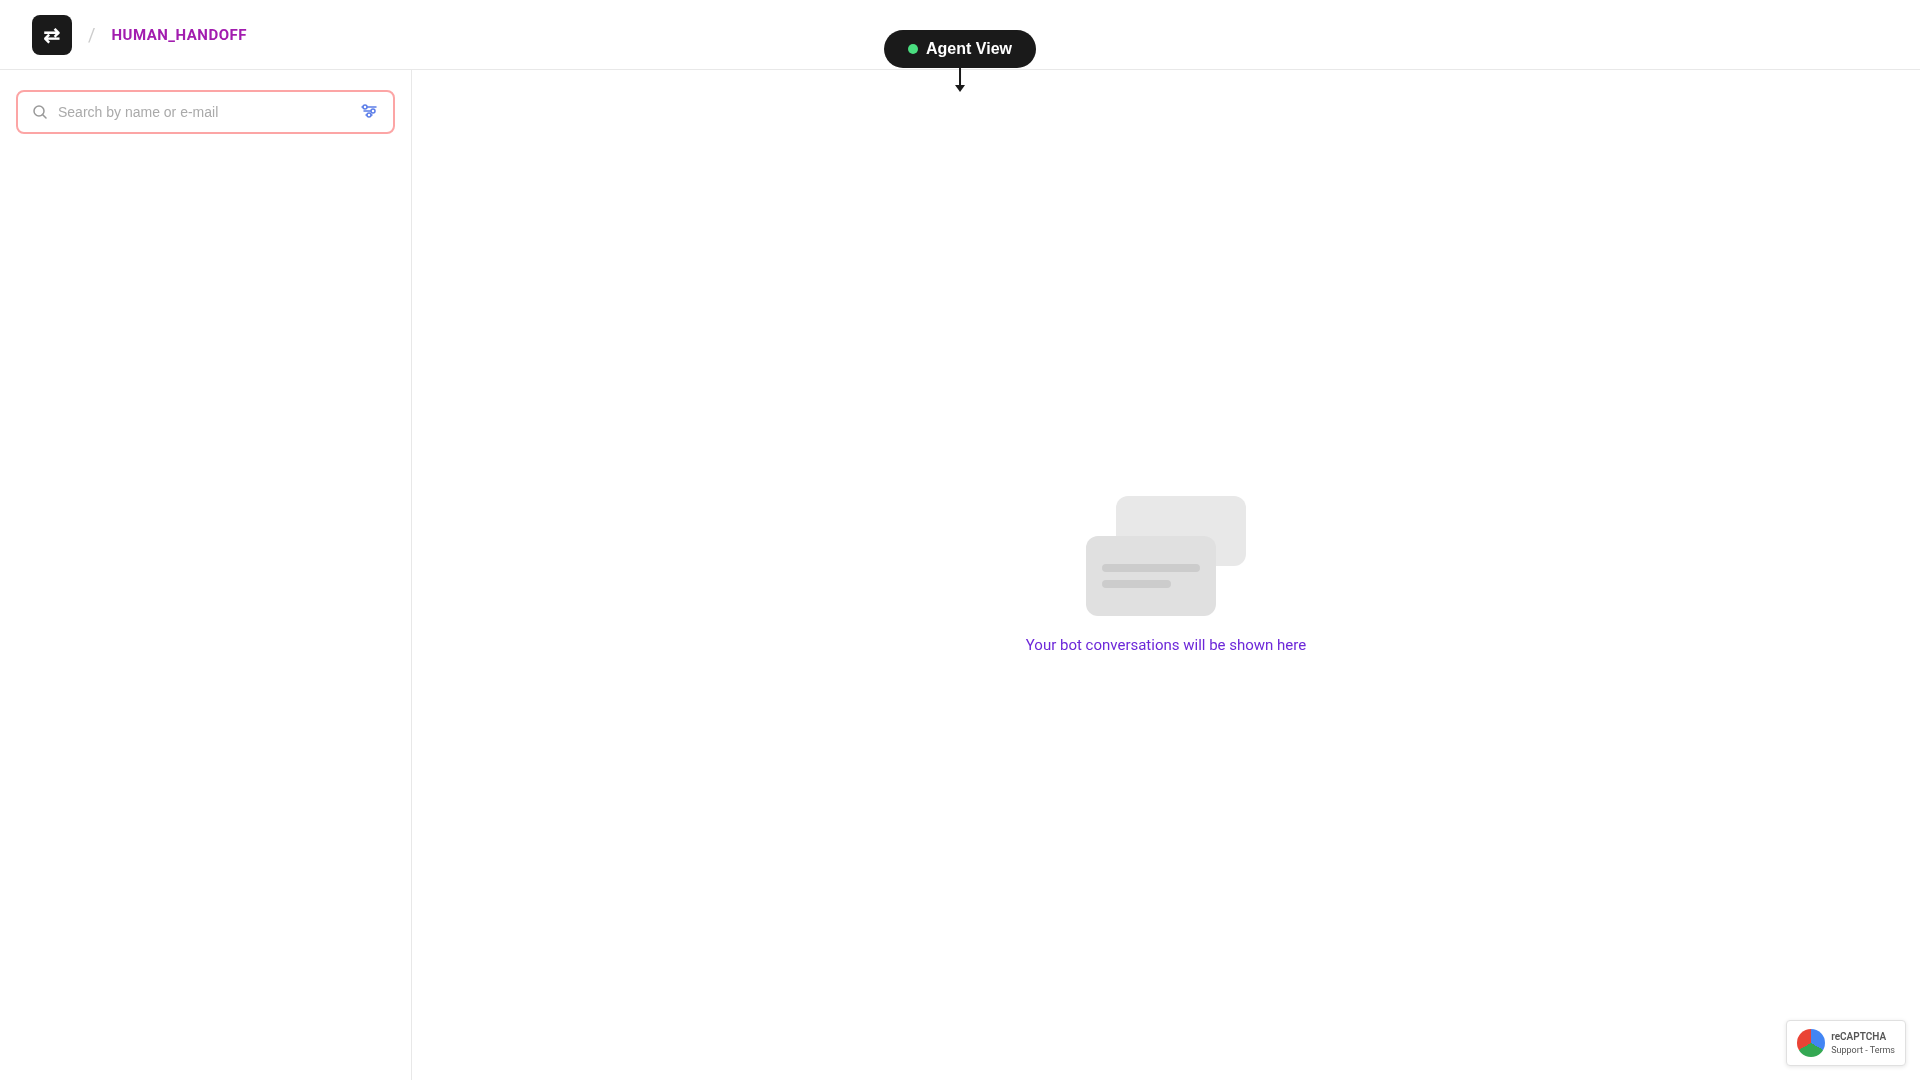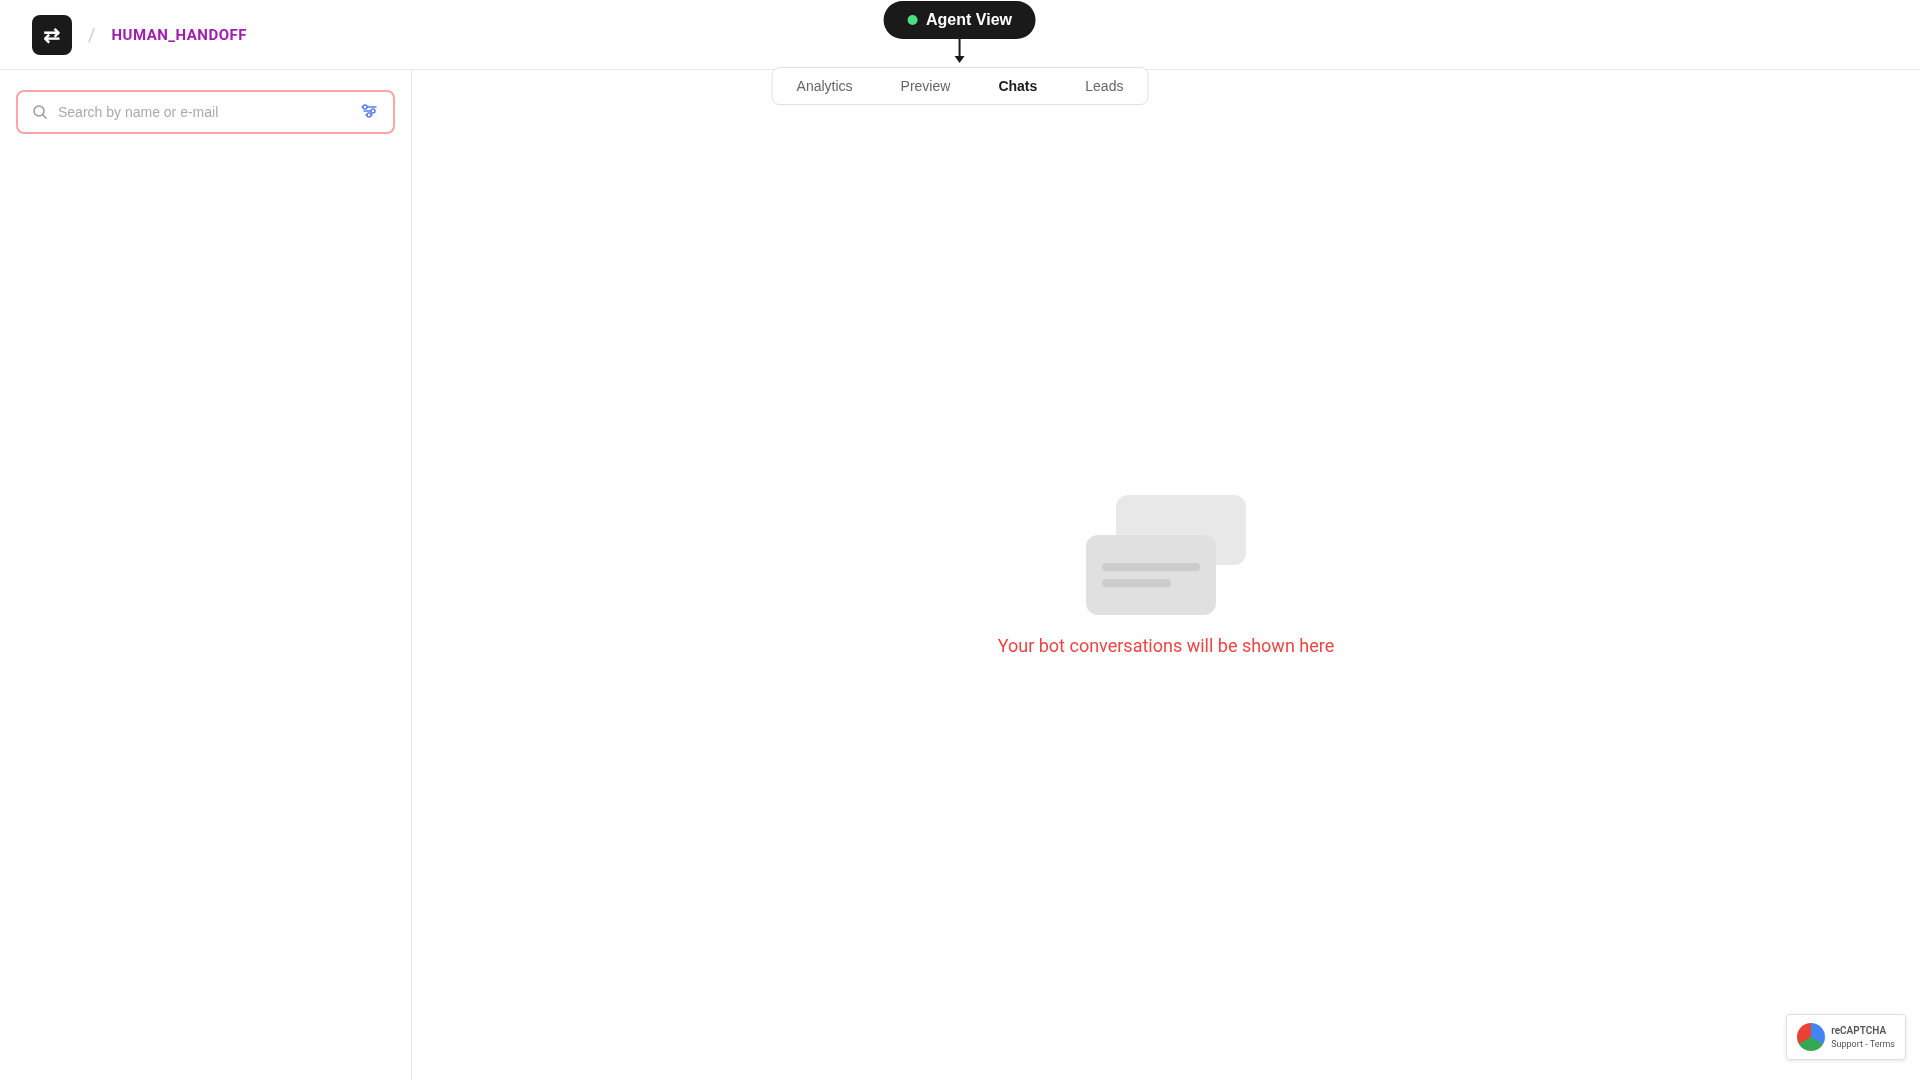--- a/index.html
+++ b/index.html
@@ -73,21 +73,21 @@
       color: #ffffff;
       border: none;
       border-radius: 24px;
       padding: 10px 24px;
       font-size: 16px;
       font-weight: 600;
       cursor: pointer;
       display: flex;
       align-items: center;
       gap: 8px;
-      margin-top: 1px;
+      margin-top: 30px;
       position: relative;
       z-index: 10;
     }
 
     .agent-view-dot {
       width: 10px;
       height: 10px;
       background: #4ade80;
       border-radius: 50%;
       display: inline-block;
@@ -281,28 +281,28 @@
 
     .chat-line-long {
       width: 100%;
     }
 
     .chat-line-short {
       width: 70%;
     }
 
     .empty-text {
-      font-size: 18px;
-      color: #ef4444;
+      font-size: 15px;
+      color: #6d28d9;
     }
 
     
     .recaptcha-badge {
       position: fixed;
-      bottom: 20px;
+      bottom: 14px;
       right: 14px;
       background: #ffffff;
       border: 1px solid #e0e0e0;
       border-radius: 4px;
       padding: 8px 10px;
       font-size: 10px;
       color: #666666;
       display: flex;
       align-items: center;
       gap: 6px;
@@ -340,26 +340,20 @@
     <span class="separator">/</span>
     <span class="bot-name">HUMAN_HANDOFF</span>
   </div>
 
   <div class="header-center">
     <button class="agent-view-btn">
       <span class="agent-view-dot"></span>
       <span>Agent View</span>
     </button>
     <div class="arrow-connector"></div>
-    <div class="tabs-bar">
-      <button class="tab-item">Analytics</button>
-      <button class="tab-item">Preview</button>
-      <button class="tab-item active">Chats</button>
-      <button class="tab-item">Leads</button>
-    </div>
   </div>
 
 </header>
 
 <div class="main-layout">
 
   <aside class="sidebar">
     <div class="search-box">
       <svg class="search-icon-svg" width="16" height="16" viewBox="0 0 16 16" fill="none" xmlns="http://www.w3.org/2000/svg">
         <circle cx="7" cy="7" r="5" stroke="#999999" stroke-width="1.5"></circle>

